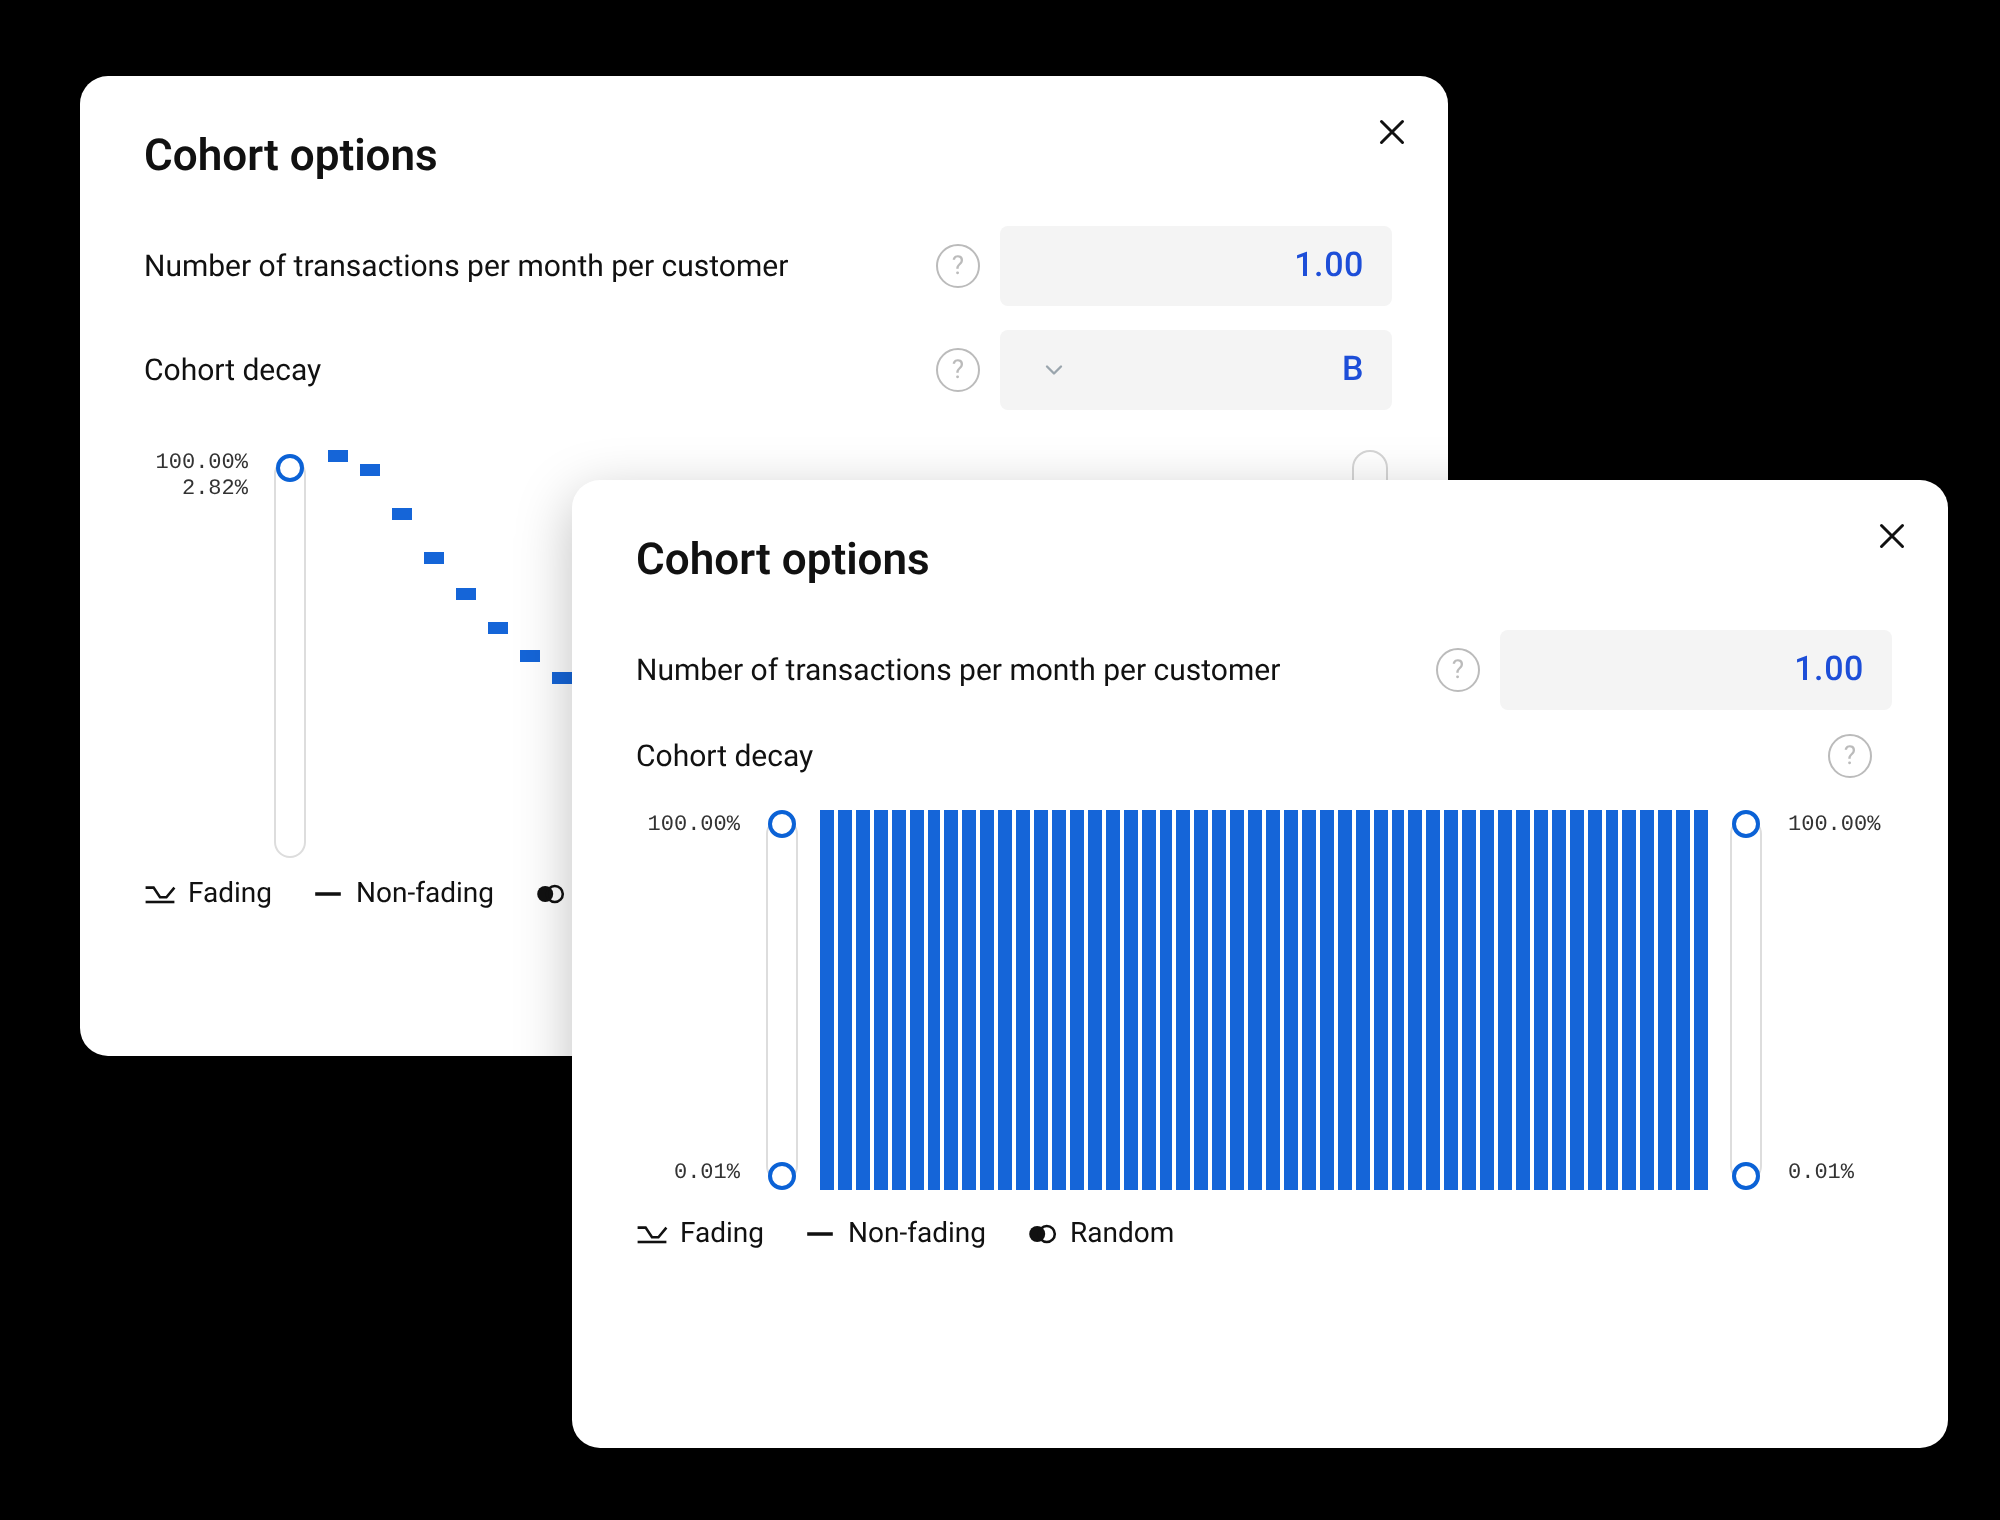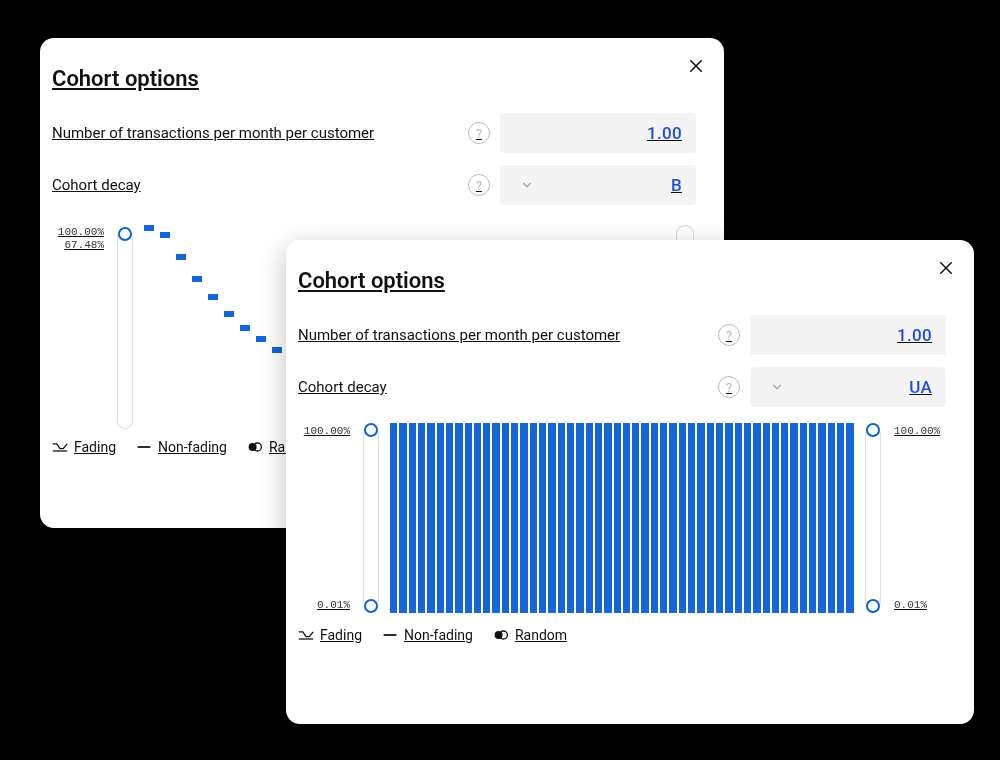--- a/index.html
+++ b/index.html
@@ -9,23 +9,22 @@
     background:#000;
     font-family: -apple-system, BlinkMacSystemFont, "Segoe UI", Roboto, Helvetica, Arial, sans-serif;
     position:relative;
     overflow:hidden;
   }
   .panel {
     position:absolute;
     background:#fff;
     border-radius:12px;
     box-shadow: 0 8px 28px rgba(0,0,0,0.25);
-    padding:28px 28px 24px 12px;
+    padding:28px 28px 24px 32px;
     color:#111;
-    text-decoration:underline;
   }
   .panel-a { left:40px; top:38px; width:684px; height:490px; }
   .panel-b { left:286px; top:240px; width:688px; height:484px; }
   .close {
     position:absolute; top:16px; right:16px;
     width:24px; height:24px;
     display:flex; align-items:center; justify-content:center;
     font-size:20px; cursor:pointer; color:#111;
   }
   .title { font-size:22px; font-weight:600; margin:0 0 22px 0; }
@@ -156,21 +155,21 @@
             <path d="M6 9l6 6 6-6" fill="none" stroke="#9aa5ad" stroke-width="2" stroke-linecap="round" stroke-linejoin="round"></path>
           </svg>
       </span>
       <span class="field-value">B</span>
     </div>
   </div>
 
   <div class="chart">
     <div class="labels-left">
       <span style="line-height:1.05">100.00%</span>
-      <span style="line-height:1.05">67.48%</span>
+      <span style="line-height:1.05">2.82%</span>
     </div>
     <div class="slider-rail">
       <div class="rail-track"></div>
       <div class="handle handle-top"></div>
       <div class="handle handle-bot"></div>
     </div>
     <div class="decay" id="decayA">
         <div class="tick" style="left: 4px; top: 0px;"></div>
         <div class="tick" style="left: 20px; top: 7.28px;"></div>
         <div class="tick" style="left: 36px; top: 29.12px;"></div>
@@ -243,28 +242,20 @@
     <div class="row-label">Number of transactions per month per customer</div>
     <div class="help">?</div>
     <div class="field">
       <span class="field-value">1.00</span>
     </div>
   </div>
 
   <div class="row">
     <div class="row-label">Cohort decay</div>
     <div class="help">?</div>
-    <div class="field select">
-      <span class="chev">
-        <svg viewBox="0 0 24 24" width="14" height="14">
-            <path d="M6 9l6 6 6-6" fill="none" stroke="#9aa5ad" stroke-width="2" stroke-linecap="round" stroke-linejoin="round"></path>
-          </svg>
-      </span>
-      <span class="field-value">UA</span>
-    </div>
   </div>
 
   <div class="chart chart-b">
     <div class="labels-left">
       <span>100.00%</span>
       <span>0.01%</span>
     </div>
     <div class="slider-rail">
       <div class="rail-track"></div>
       <div class="handle"></div>

